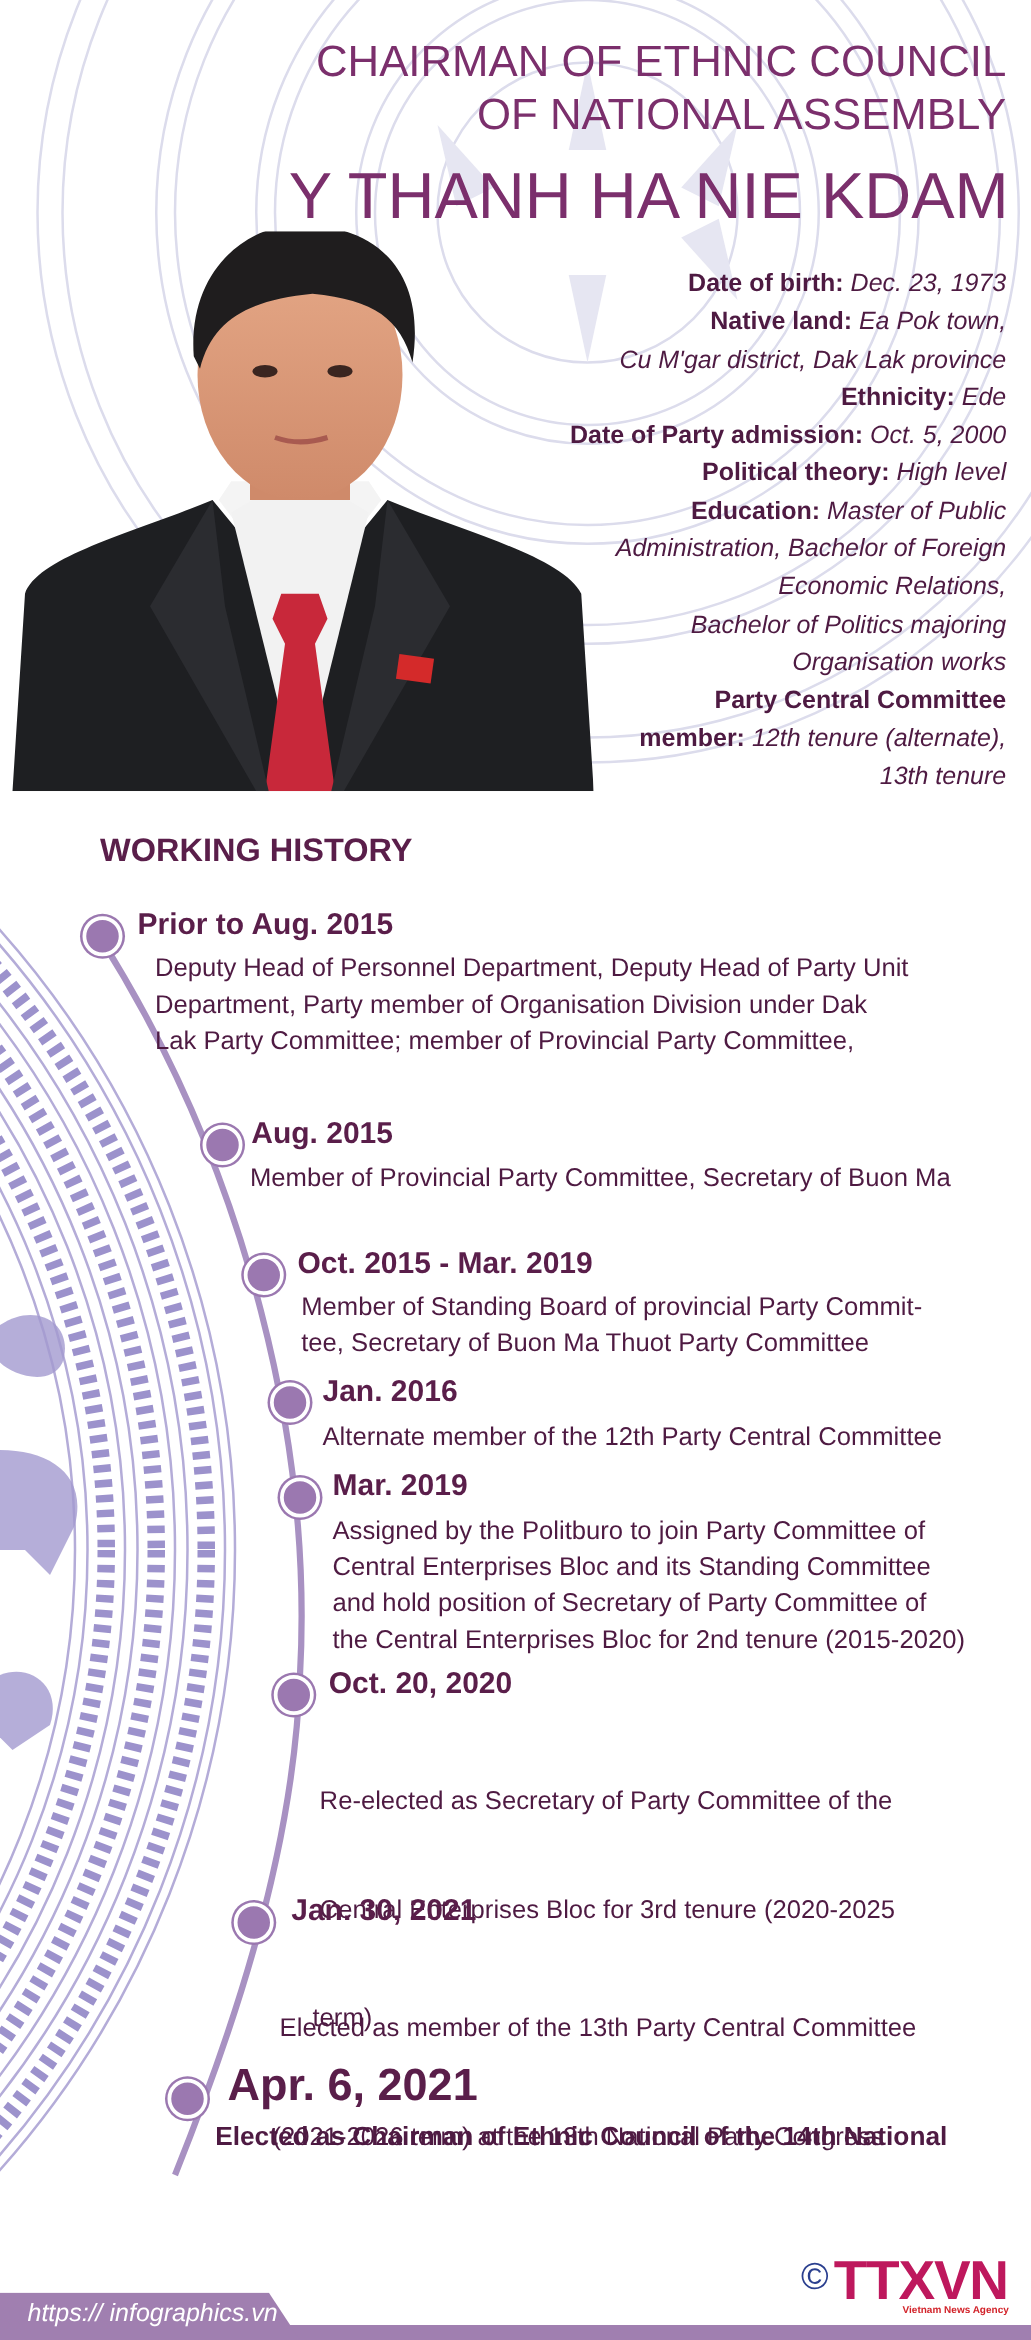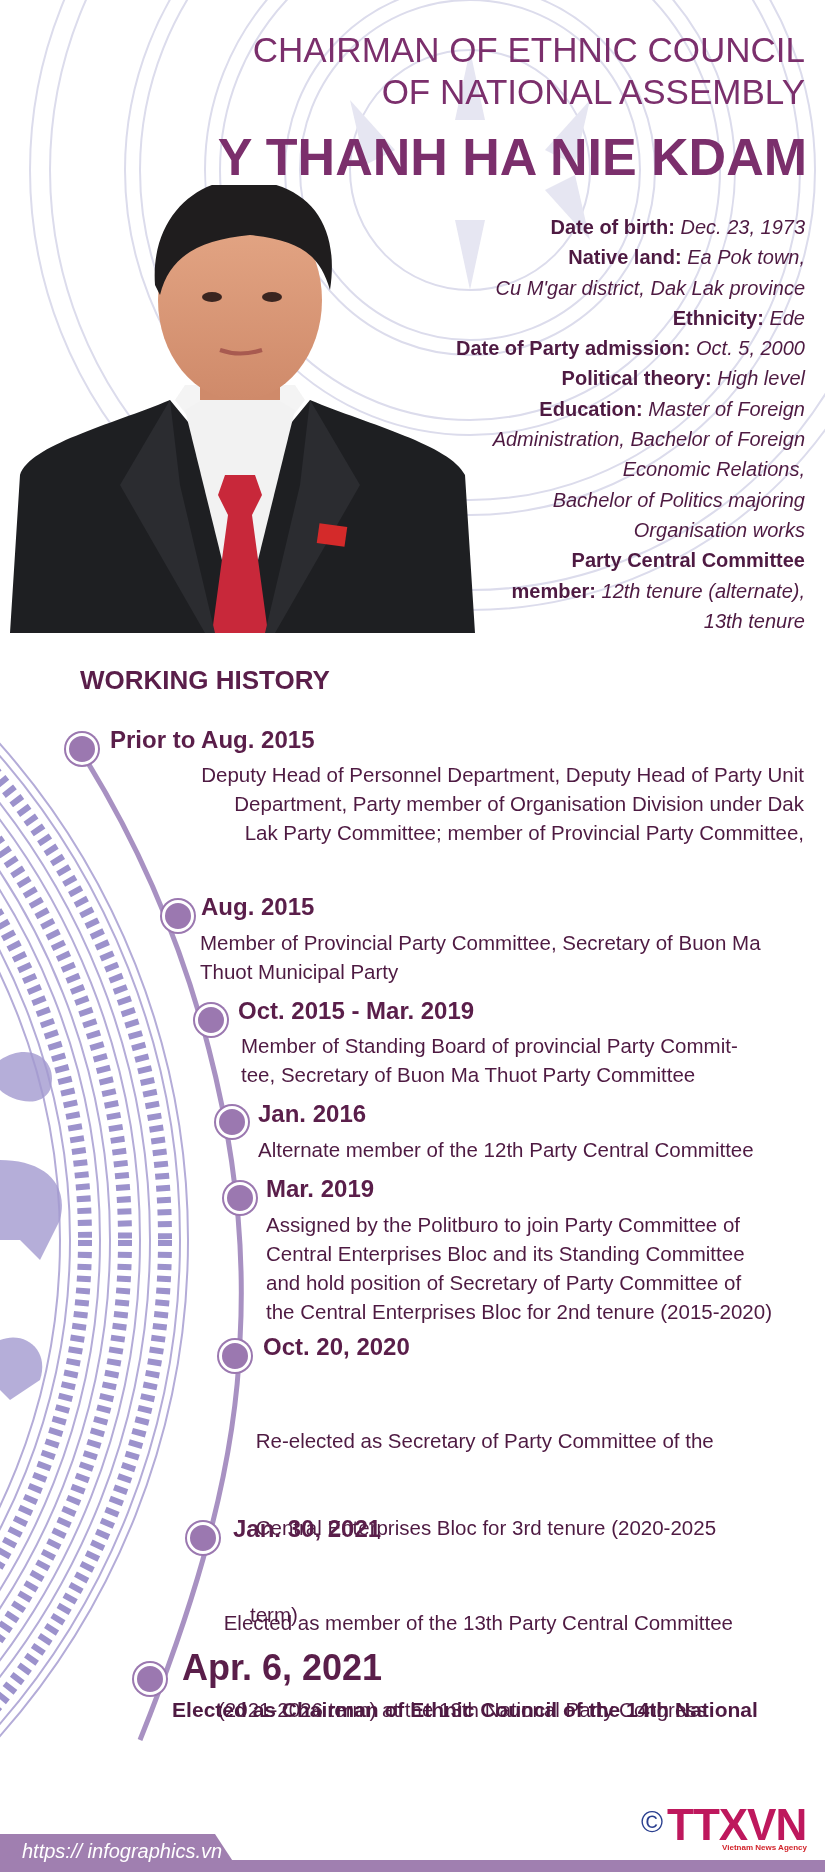--- a/index.html
+++ b/index.html
@@ -1,21 +1,21 @@
 <!DOCTYPE html>
 <html><head>
 <meta charset="utf-8">
 <style>
   html, body { margin:0; padding:0; }
   body { width:825px; height:1872px; position:relative; overflow:hidden; background:#ffffff;
          font-family:"Liberation Sans", sans-serif; color:#5a1e4a; }
   .title1, .title2 { position:absolute; right:20px; font-size:35px; color:#7b2f6c; letter-spacing:0px; text-align:right; }
   .title1 { top:30px; }
   .title2 { top:72px; }
-  .name { position:absolute; right:18px; top:127px; font-size:52px; font-weight:bold; color:#7b2f6c; letter-spacing:0px; }
+  .name { position:absolute; right:18px; top:127px; font-size:52px; font-weight:normal; color:#7b2f6c; letter-spacing:0px; }
   .photo { position:absolute; left:0; top:185px; width:475px; height:448px; overflow:hidden; }
   .info { position:absolute; right:20px; top:212px; width:420px; text-align:right; font-size:20px; line-height:30.3px; color:#4e1a42; }
   .info b { font-weight:bold; }
   .info i { font-style:italic; }
   .wh { position:absolute; left:80px; top:665px; font-size:26px; font-weight:bold; color:#5a1e4a; }
   .dot { position:absolute; width:26px; height:26px; border-radius:50%; background:#9b78b0; border:3px solid #ffffff; box-shadow:0 0 0 2px #9b78b0; }
   .item-date { position:absolute; font-weight:bold; color:#5a1e4a; white-space:nowrap; }
   .item-desc { position:absolute; color:#4e1a42; font-size:20.5px; line-height:29px; }
   .footer-bar { position:absolute; left:0; right:0; bottom:0; height:12px; background:#a07fb0; }
   .footer-tab { position:absolute; left:0; bottom:0; width:240px; height:38px; background:#a07fb0;
@@ -115,47 +115,46 @@
   </svg>
 </div>
 
 <div class="info">
   <div><b>Date of birth:</b> <i>Dec. 23, 1973</i></div>
   <div><b>Native land:</b> <i>Ea Pok town,</i></div>
   <div><i>Cu M'gar district, Dak Lak province</i></div>
   <div><b>Ethnicity:</b> <i>Ede</i></div>
   <div><b>Date of Party admission:</b> <i>Oct. 5, 2000</i></div>
   <div><b>Political theory:</b> <i>High level</i></div>
-  <div><b>Education:</b> <i>Master of Foreign</i></div>
+  <div><b>Education:</b> <i>Master of Public</i></div>
   <div><i>Administration, Bachelor of Foreign</i></div>
   <div><i>Economic Relations,</i></div>
   <div><i>Bachelor of Politics majoring</i></div>
   <div><i>Organisation works</i></div>
   <div><b>Party Central Committee</b></div>
   <div><b>member:</b> <i>12th tenure (alternate),</i></div>
   <div><i>13th tenure</i></div>
 </div>
 
 <div class="wh">WORKING HISTORY</div>
 
 <div>
 
   <div class="dot" style="left:66px;top:733px;"></div>
   <div class="item-date" style="left:110px;top:726px;font-size:24px;">Prior to Aug. 2015</div>
-  <div class="item-desc" style="left:124px;top:760px;text-align:right;width:680px;">
+  <div class="item-desc" style="left:124px;top:760px;text-align:left;width:680px;">
     <div>Deputy Head of Personnel Department, Deputy Head of Party Unit</div>
     <div>Department, Party member of Organisation Division under Dak</div>
     <div>Lak Party Committee; member of Provincial Party Committee,</div>
   </div>
 
   <div class="dot" style="left:162px;top:900px;"></div>
   <div class="item-date" style="left:201px;top:893px;font-size:24px;">Aug. 2015</div>
   <div class="item-desc" style="left:200px;top:928px;">
     <div>Member of Provincial Party Committee, Secretary of Buon Ma</div>
-    <div>Thuot Municipal Party</div>
   </div>
 
   <div class="dot" style="left:195px;top:1004px;"></div>
   <div class="item-date" style="left:238px;top:997px;font-size:24px;">Oct. 2015 - Mar. 2019</div>
   <div class="item-desc" style="left:241px;top:1031px;">
     <div>Member of Standing Board of provincial Party Commit-</div>
     <div>tee,  Secretary of Buon Ma Thuot Party Committee</div>
   </div>
 
   <div class="dot" style="left:216px;top:1106px;"></div>

